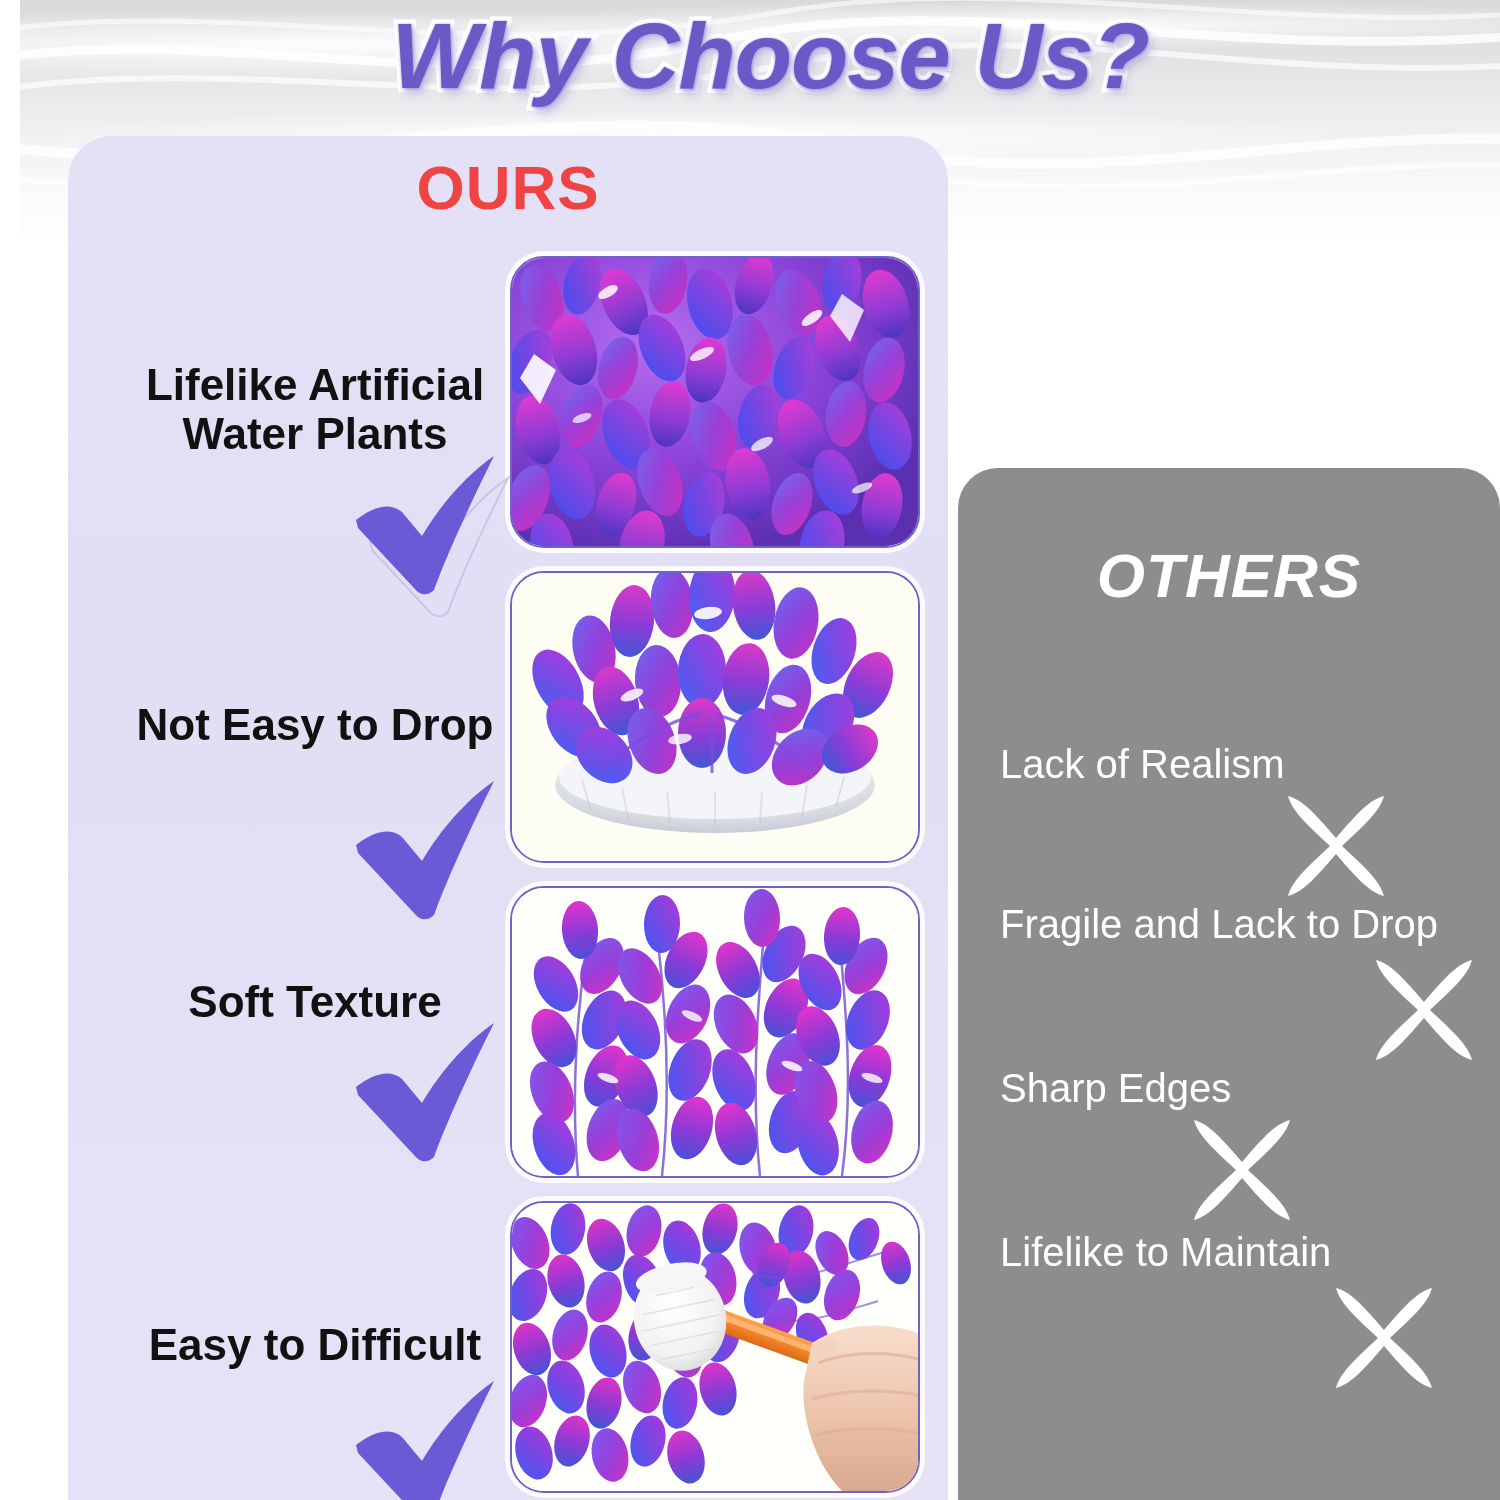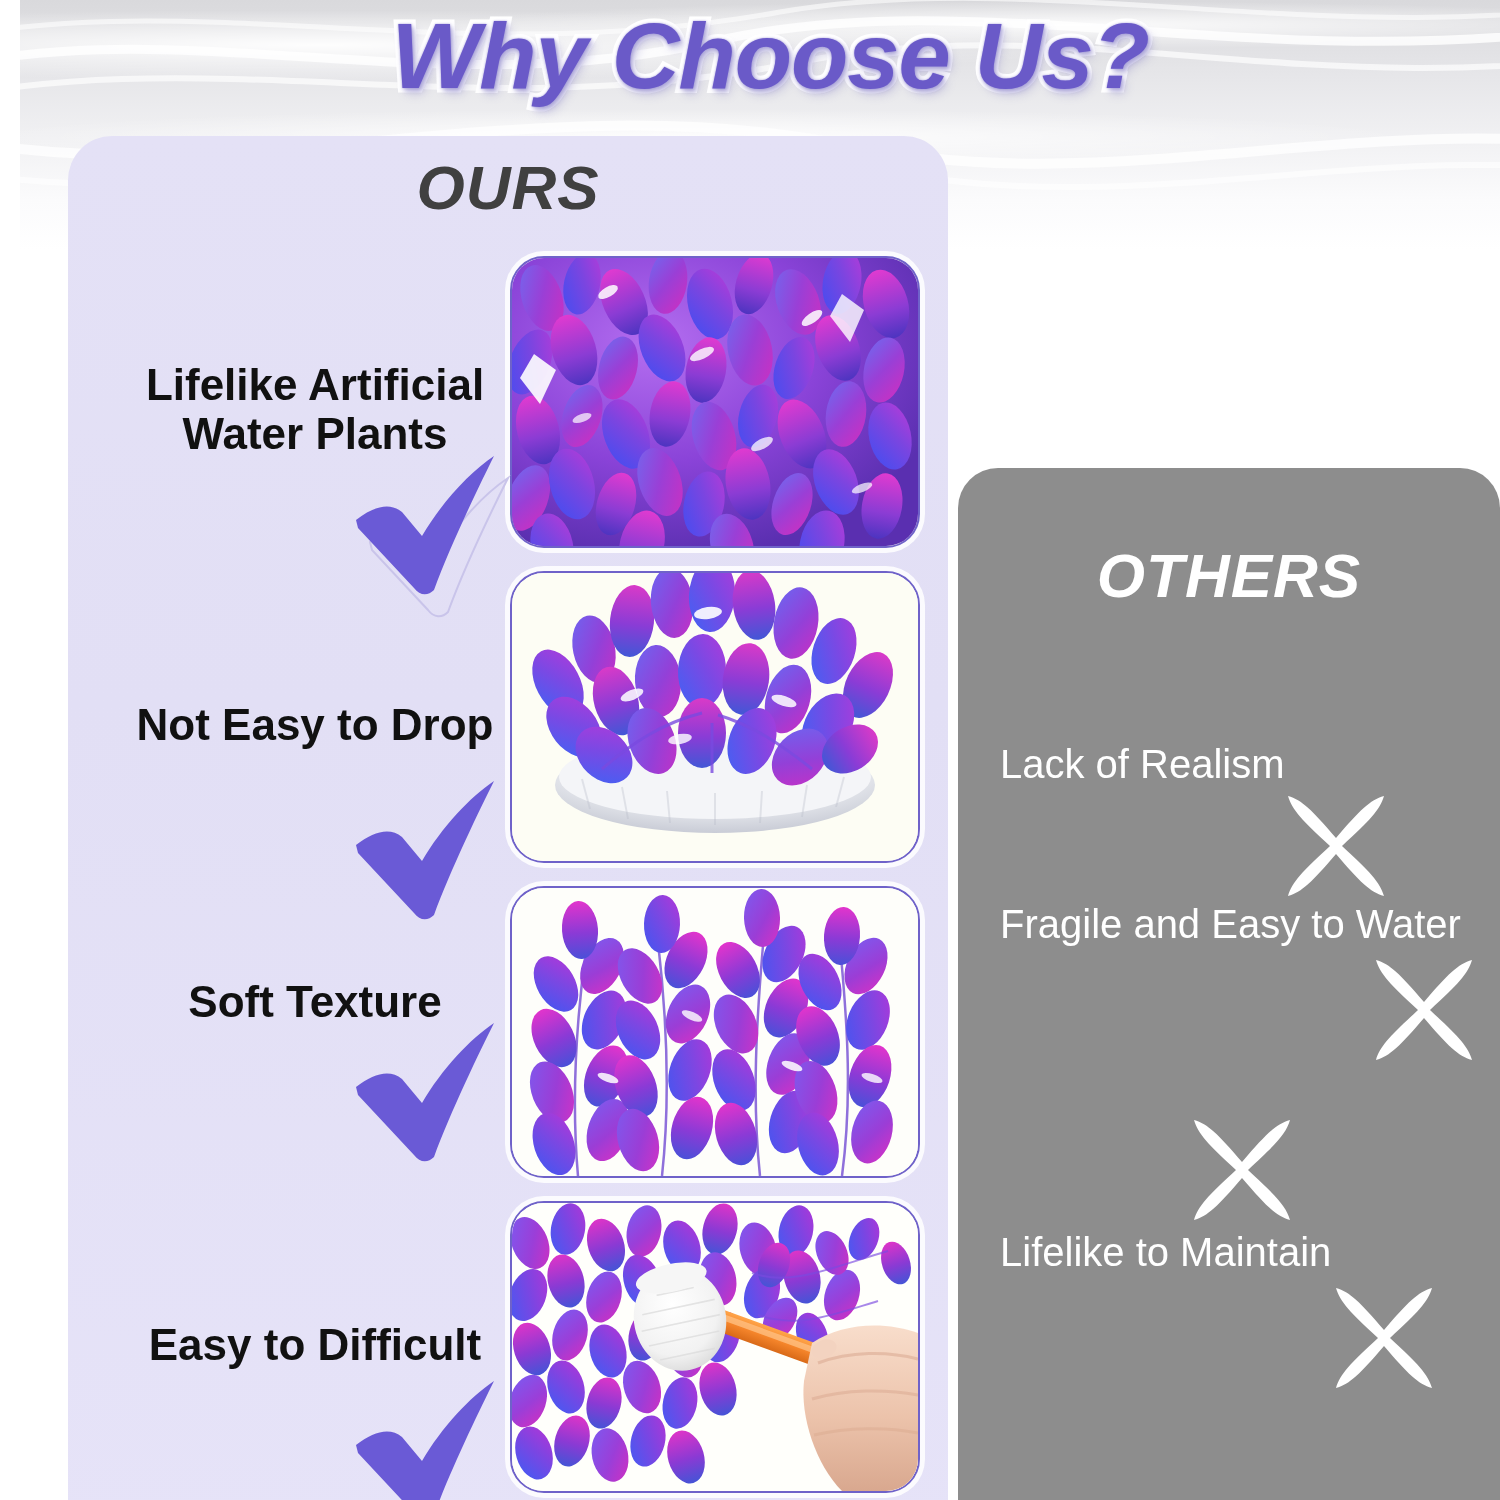--- a/index.html
+++ b/index.html
@@ -54,22 +54,22 @@
   .panel-others{
     position:absolute;left:938px;top:468px;width:542px;height:1090px;
     background:#8d8d8d;
     border-radius:40px;
     z-index:3;
   }
 
   .ours-heading{
     position:absolute;left:48px;top:152px;width:880px;text-align:center;
     z-index:5;
-    font-size:62px;font-weight:bold;font-style:italic;letter-spacing:1px;
-    color:#404040;
+    font-size:62px;font-weight:bold;letter-spacing:1px;
+    color:#ef4444;
   }
   .others-heading{
     position:absolute;left:938px;top:540px;width:542px;text-align:center;
     z-index:5;
     font-size:62px;font-weight:bold;font-style:italic;letter-spacing:1px;
     color:#ffffff;
   }
 
   
   .ours-row{position:absolute;z-index:5;}
@@ -527,29 +527,30 @@
   <div class="other-row" style="left:938px;top:742px;width:542px;height:160px">
     <div class="other-label" style="left:42px;top:0">Lack of Realism</div>
     <div class="cross" style="left:322px;top:48px">
       <svg viewBox="0 0 112 112">
         <path d="M8,6 C22,10 32,20 56,48 C80,20 90,10 104,6 C100,20 90,30 62,56 C90,82 100,92 104,106 C90,102 80,92 56,64 C32,92 22,102 8,106 C12,92 22,82 50,56 C22,30 12,20 8,6 Z" fill="#ffffff"></path>
       </svg>
     </div>
   </div>
 
   <div class="other-row" style="left:938px;top:902px;width:542px;height:160px">
-    <div class="other-label" style="left:42px;top:0">Fragile and Easy to Water</div>
+    <div class="other-label" style="left:42px;top:0">Fragile and Lack to Drop</div>
     <div class="cross" style="left:410px;top:52px">
       <svg viewBox="0 0 112 112">
         <path d="M8,6 C22,10 32,20 56,48 C80,20 90,10 104,6 C100,20 90,30 62,56 C90,82 100,92 104,106 C90,102 80,92 56,64 C32,92 22,102 8,106 C12,92 22,82 50,56 C22,30 12,20 8,6 Z" fill="#ffffff"></path>
       </svg>
     </div>
   </div>
 
   <div class="other-row" style="left:938px;top:1066px;width:542px;height:160px">
+    <div class="other-label" style="left:42px;top:0">Sharp Edges</div>
     <div class="cross" style="left:228px;top:48px">
       <svg viewBox="0 0 112 112">
         <path d="M8,6 C22,10 32,20 56,48 C80,20 90,10 104,6 C100,20 90,30 62,56 C90,82 100,92 104,106 C90,102 80,92 56,64 C32,92 22,102 8,106 C12,92 22,82 50,56 C22,30 12,20 8,6 Z" fill="#ffffff"></path>
       </svg>
     </div>
   </div>
 
   <div class="other-row" style="left:938px;top:1230px;width:542px;height:160px">
     <div class="other-label" style="left:42px;top:0">Lifelike to Maintain</div>
     <div class="cross" style="left:370px;top:52px">

